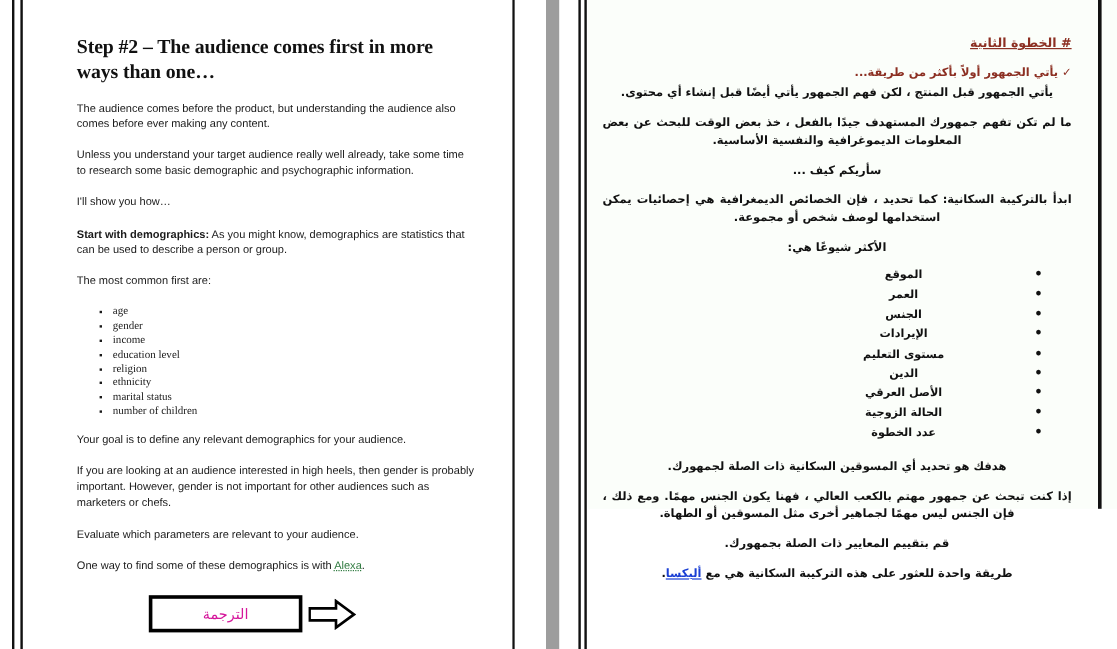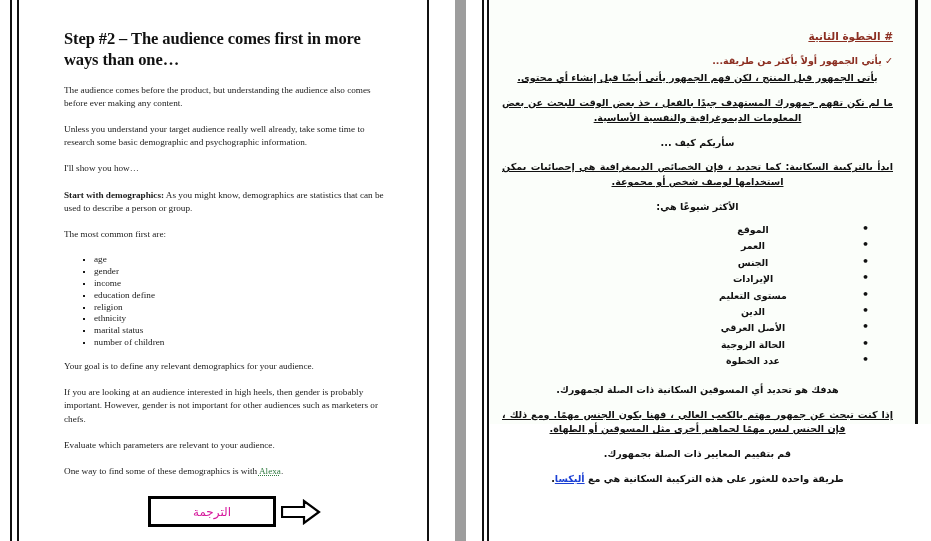--- a/index.html
+++ b/index.html
@@ -65,21 +65,21 @@
     font-family: "Liberation Serif", serif;
     font-weight: bold;
     font-size: 16.5px;
     line-height: 1.28;
     color: #111111;
     letter-spacing: -0.1px;
     margin: 0 0 14px 0;
   }
 
   .para {
-    font-family: Liberation Serif, serif;
+    font-family: Liberation Sans, sans-serif;
     font-size: 9.2px;
     line-height: 1.42;
     color: #1a1a1a;
     margin: 0 0 13px 0;
   }
   .para b { font-weight: bold; }
 
   .bullets {
     margin: 0 0 11px 0;
     padding: 0 0 0 30px;
@@ -104,21 +104,21 @@
 
   .alexa-link {
     color: #2f7a3f;
     text-decoration: underline;
     text-decoration-style: dotted;
   }
 
   
   .translate-row {
     position: absolute;
-    left: 136px;
+    left: 112px;
     top: 496px;
     display: flex;
     align-items: center;
   }
   .translate-btn {
     width: 128px;
     height: 31px;
     border: 3px solid #000000;
     background: #ffffff;
     display: flex;
@@ -217,21 +217,21 @@
     line-height: 1.3;
   }
   .ar-para {
     font-size: 9.6px;
     font-weight: bold;
     color: #111111;
     line-height: 1.55;
     margin: 0 0 10px 0;
   }
   .ar-para.center { text-align: center; }
-  .ar-para.justify { text-align: justify; text-align-last: center; text-decoration: underline; }
+  .ar-para.justify { text-align: justify; text-align-last: center; }
 
   .ar-bullets {
     margin: 4px 22px 10px 0;
     padding: 0;
     list-style: none;
     direction: rtl;
   }
   .ar-bullets li {
     font-size: 9.4px;
     font-weight: bold;
@@ -276,21 +276,21 @@
       <p class="para">
         <b>Start with demographics:</b><span> As you might know, demographics are statistics that can be used to describe a person or group.</span>
       </p>
 
       <p class="para">The most common first are:</p>
 
       <ul class="bullets">
         <li>age</li>
         <li>gender</li>
         <li>income</li>
-        <li>education define</li>
+        <li>education level</li>
         <li>religion</li>
         <li>ethnicity</li>
         <li>marital status</li>
         <li>number of children</li>
       </ul>
 
       <p class="para">Your goal is to define any relevant demographics for your audience.</p>
 
       <p class="para">If you are looking at an audience interested in high heels, then gender is probably important. However, gender is not important for other audiences such as marketers or chefs.</p>
 

